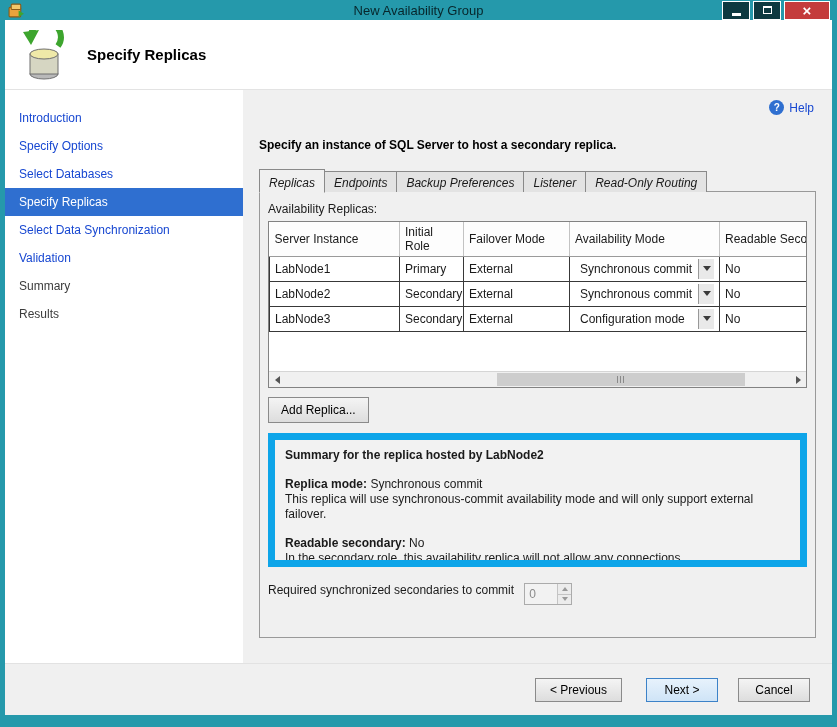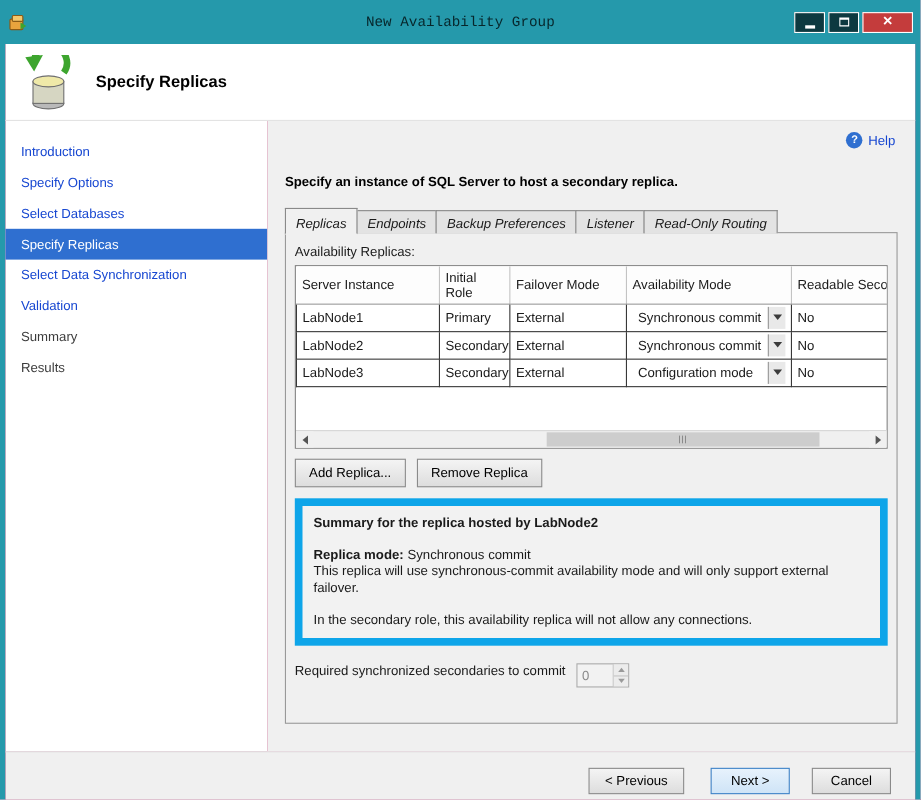--- a/index.html
+++ b/index.html
@@ -2,21 +2,21 @@
 <html><head>
 <meta charset="utf-8">
 <style>
   * { box-sizing: border-box; margin: 0; padding: 0; }
   html, body { width: 837px; height: 727px; overflow: hidden; }
   body { font-family: "Liberation Sans", sans-serif; font-size: 12px; color: #1a1a1a; }
 
   .window { width: 837px; height: 727px; background: #2599ab; padding: 0 5px 5px 5px; }
 
   
-  .titlebar { height: 40px; display: flex; align-items: center; position: relative; font-family: Liberation Mono, monospace; }
+  .titlebar { height: 20px; display: flex; align-items: center; position: relative; }
   .app-icon { width: 17px; height: 17px; margin-left: 3px; }
   .title-text { position: absolute; left: 0; right: 0; text-align: center; font-size: 13px; color: #07262b; }
   .cap-btns { margin-left: auto; display: flex; align-items: center; z-index: 2; padding-right: 2px; }
   .cap-btn { width: 28px; height: 19px; border: 1px solid #ffffff; background: #0d3940; margin-left: 3px;
              display: flex; align-items: center; justify-content: center; cursor: default; }
   .cap-btn.close { width: 46px; background: #c43c3c; color: #ffffff; font-size: 15px; font-weight: bold; line-height: 1; }
   .min-glyph { width: 9px; height: 3px; background: #ffffff; margin-top: 8px; }
   .max-glyph { width: 9px; height: 8px; border: 1px solid #ffffff; border-top-width: 2px; }
 
   
@@ -254,31 +254,34 @@
                   </div>
               </div>
               <div class="scroll-arrow">
                   <span class="tri-right"></span>
                 </div>
             </div>
           </div>
 
           <div class="grid-buttons">
             <button class="btn">Add Replica...</button>
-            <button class="btn">Remove Replica</button>
           </div>
 
           <div class="summary-box">
             <div class="summary-title">Summary for the replica hosted by LabNode2</div>
             <div class="summary-pair">
               <b>Replica mode:</b>
               <span>Synchronous commit</span>
             </div>
             <div>This replica will use synchronous-commit availability mode and will only support external failover.</div>
             <div class="summary-gap"></div>
+            <div class="summary-pair">
+              <b>Readable secondary:</b>
+              <span>No</span>
+            </div>
             <div>In the secondary role, this availability replica will not allow any connections.</div>
           </div>
 
           <div class="commit-row">
             <span class="commit-label">Required synchronized secondaries to commit</span>
             <div class="spinner">
               <span class="spinner-value">0</span>
               <div class="spinner-arrows">
                 <div class="spin-btn">
                     <span class="tri-up-s"></span>

